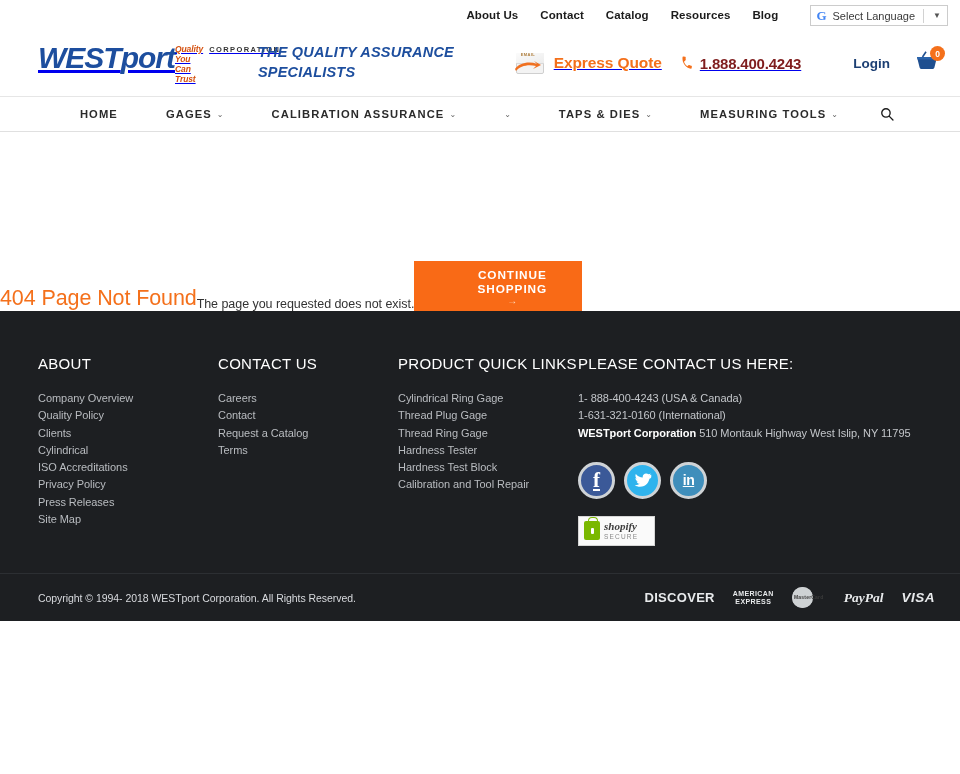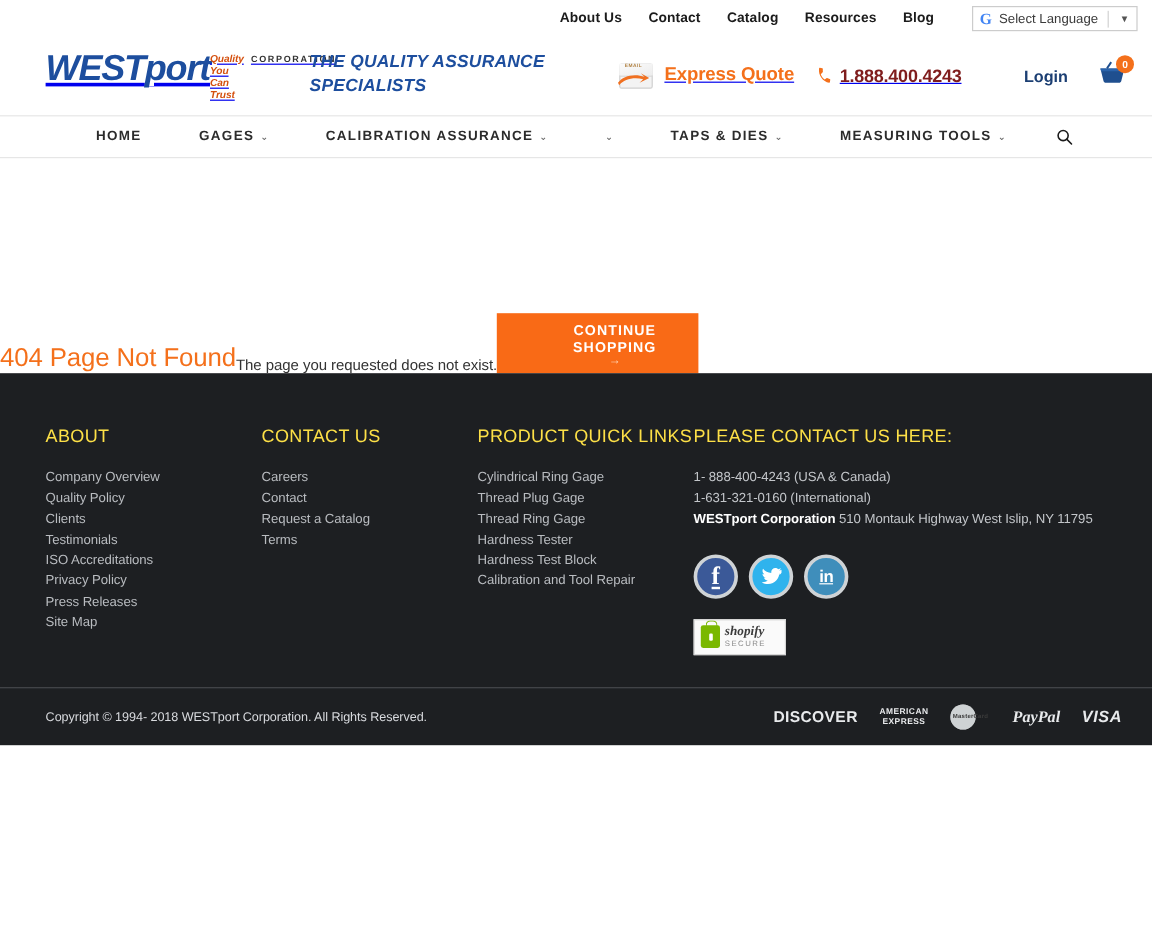--- a/index.html
+++ b/index.html
@@ -152,21 +152,21 @@
     background: #1d1f22;
     padding: 44px 38px 0 38px;
     display: flex;
   }
   .fcol { display: flex; flex-direction: column; }
   .fcol-about { width: 180px; }
   .fcol-contact { width: 180px; }
   .fcol-links { width: 180px; }
   .fcol-info { width: 340px; }
   .fhead {
-    color: #fde047; font-size: 15px; font-weight: normal;
+    color: #ffffff; font-size: 15px; font-weight: normal;
     letter-spacing: .3px; margin-bottom: 18px;
   }
   .flink {
     color: #b9bcc0; font-size: 11px; text-decoration: none;
     line-height: 17.3px; letter-spacing: -.05px;
   }
   .finfo-line {
     color: #c3c6ca; font-size: 11px; line-height: 17.3px; letter-spacing: -.05px;
   }
   .finfo-line b { color: #ffffff; font-weight: bold; }
@@ -332,21 +332,21 @@
       <span class="cta-arrow">→</span>
     </button>
   </main>
 
   <footer class="footer">
     <div class="fcol fcol-about">
       <div class="fhead">ABOUT</div>
       <a href="#" class="flink">Company Overview</a>
       <a href="#" class="flink">Quality Policy</a>
       <a href="#" class="flink">Clients</a>
-      <a href="#" class="flink">Testimonials</a>
+      <a href="#" class="flink">Cylindrical</a>
       <a href="#" class="flink">ISO Accreditations</a>
       <a href="#" class="flink">Privacy Policy</a>
       <a href="#" class="flink">Press Releases</a>
       <a href="#" class="flink">Site Map</a>
     </div>
 
     <div class="fcol fcol-contact">
       <div class="fhead">CONTACT US</div>
       <a href="#" class="flink">Careers</a>
       <a href="#" class="flink">Contact</a>

